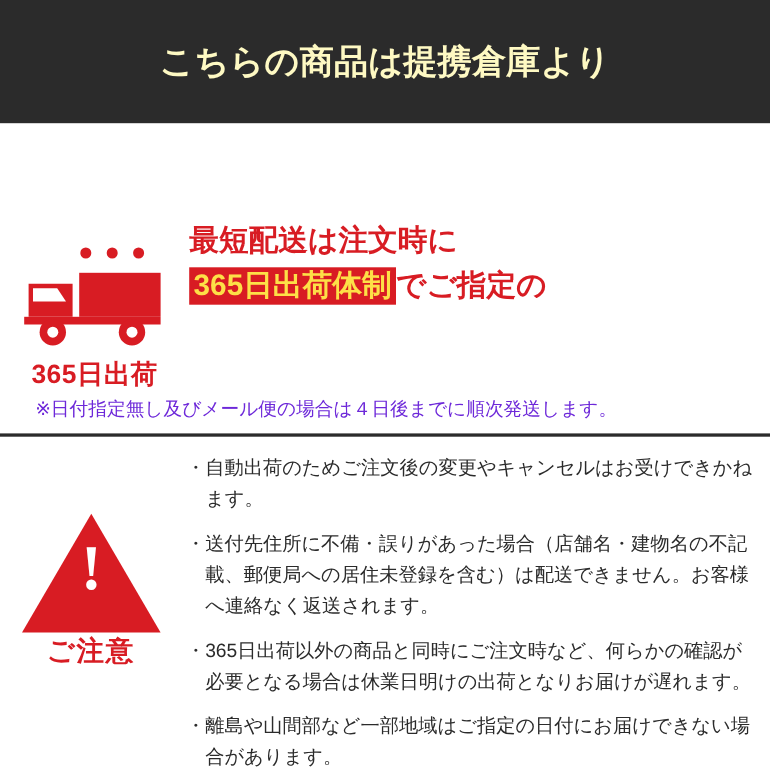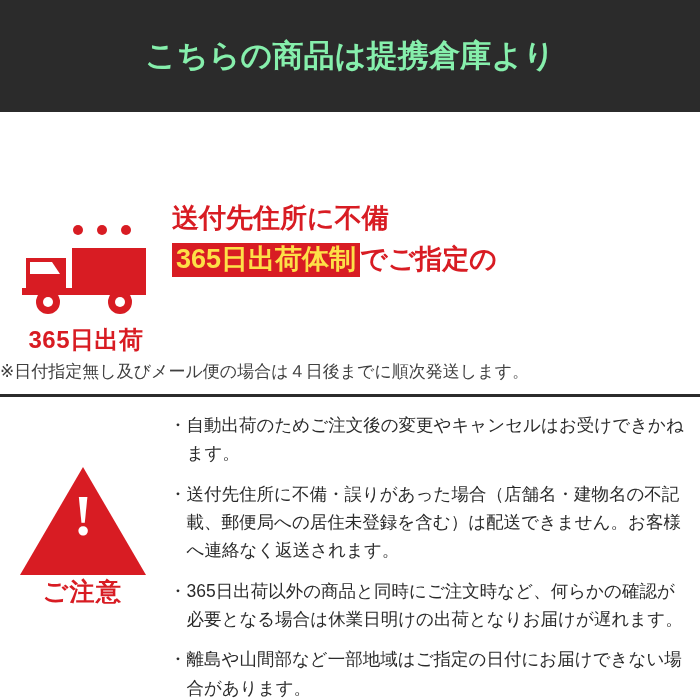--- a/index.html
+++ b/index.html
@@ -17,21 +17,21 @@
     background: #ffffff;
     position: relative;
     overflow: hidden;
     display: flex;
     flex-direction: column;
   }
 
   
   .header {
     background: #2b2b2b;
-    color: #86efac;
+    color: #fef9c3;
     height: 112px;
     flex: 0 0 112px;
     display: flex;
     flex-direction: row;
     align-items: center;
     justify-content: center;
     letter-spacing: 0.01em;
   }
   .header-line {
     font-size: 31px;
@@ -89,22 +89,22 @@
     line-height: 1.52;
     white-space: nowrap;
   }
   .hl {
     background: #d81c23;
     color: #fde047;
     padding: 1px 4px 3px 4px;
   }
   .note {
     font-size: 17px;
-    color: #404040;
-    padding: 4px 16px 10px 0;
+    color: #6d28d9;
+    padding: 4px 16px 10px 32px;
     text-align: left;
     line-height: 1.4;
     white-space: nowrap;
   }
 
   
   .bottom {
     flex: 1 1 auto;
     display: flex;
     flex-direction: row;
@@ -199,21 +199,21 @@
             <circle cx="28" cy="78" r="12" fill="#d81c23"></circle>
             <circle cx="28" cy="78" r="5" fill="#ffffff"></circle>
             <circle cx="100" cy="78" r="12" fill="#d81c23"></circle>
             <circle cx="100" cy="78" r="5" fill="#ffffff"></circle>
           </svg>
         </div>
         <div class="truck-label">365日出荷</div>
       </div>
 
       <div class="mid-text-col">
-        <div class="mid-line">送付先住所に不備</div>
+        <div class="mid-line">最短配送は注文時に</div>
         <div class="mid-line"><span class="hl">365日出荷体制</span><span>でご指定の</span></div>
       </div>
 
     </div>
     <div class="note">※日付指定無し及びメール便の場合は４日後までに順次発送します。</div>
   </div>
 
   <div class="bottom">
 
     <div class="caution-col">

